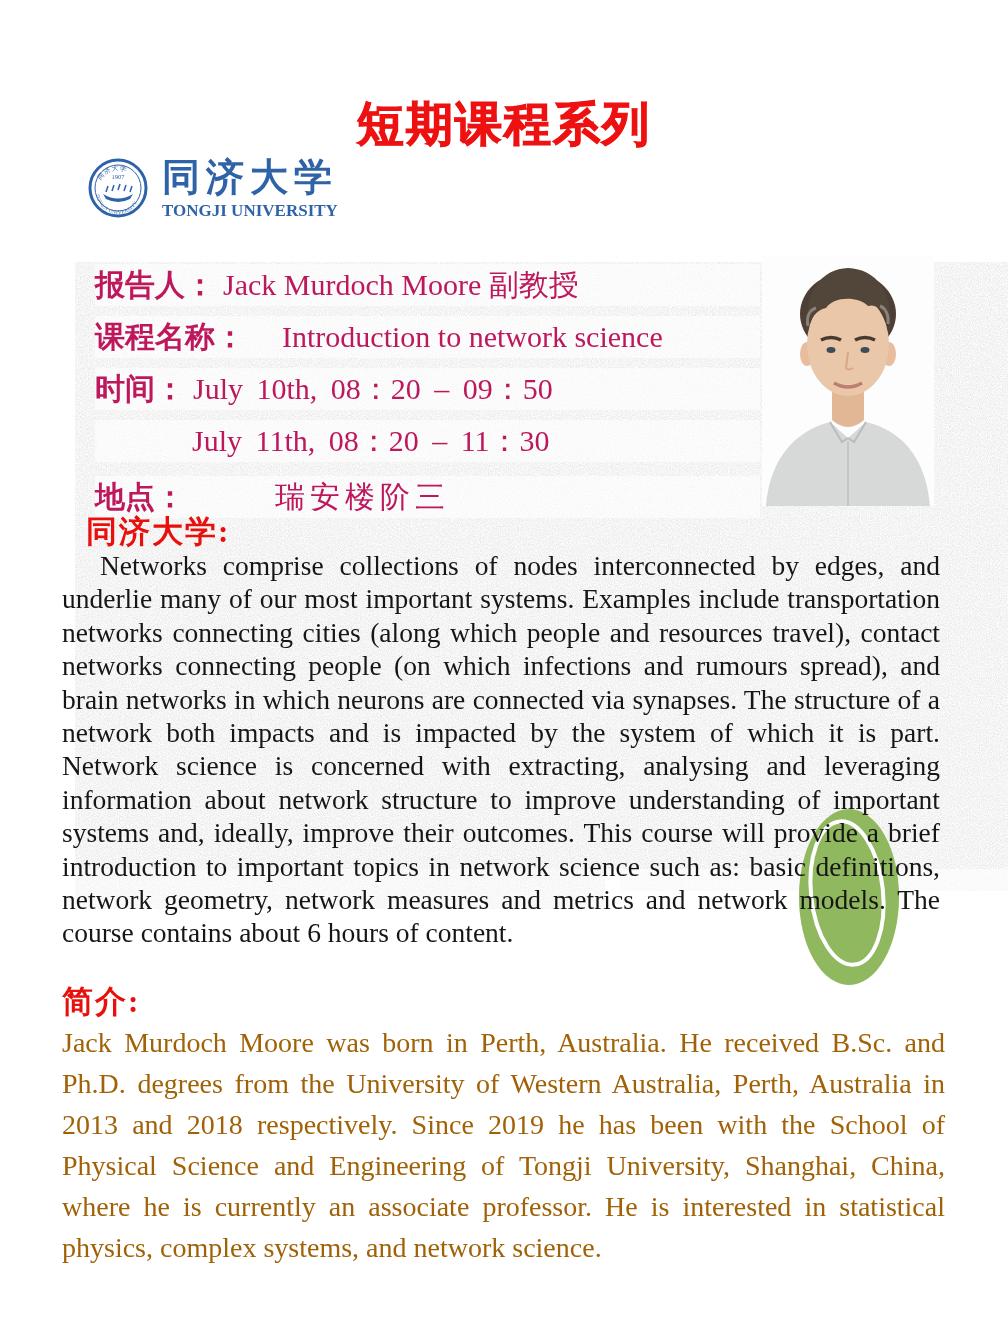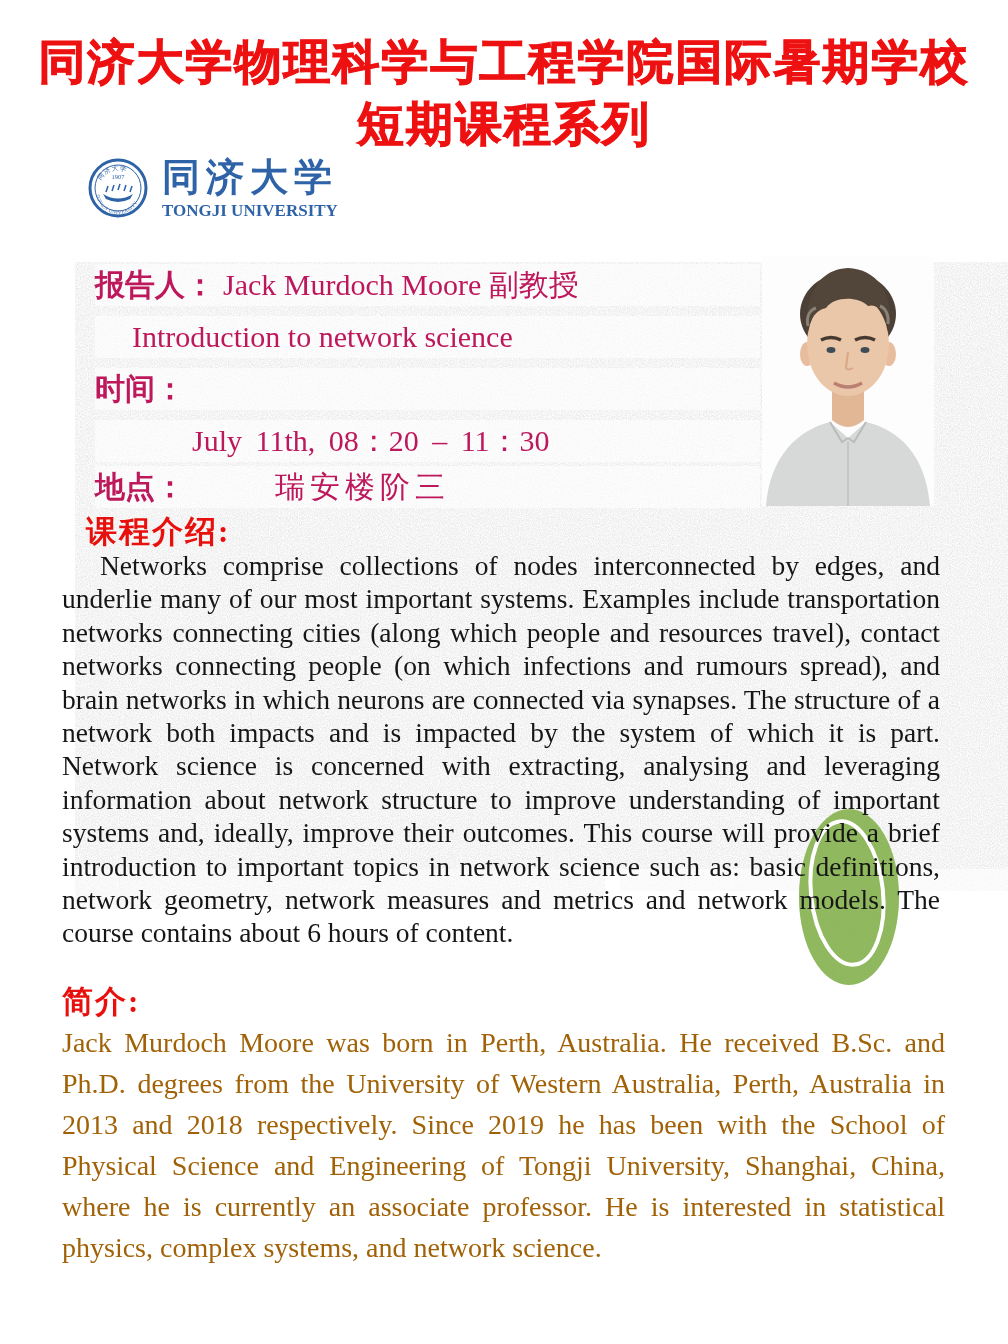--- a/index.html
+++ b/index.html
@@ -36,21 +36,21 @@
   .photo{position:absolute;left:762px;top:256px;width:172px;height:250px;z-index:2;}
   .photo svg{display:block;}
   
   .info{position:absolute;left:95px;top:264px;width:665px;z-index:2;}
   .iline{
     position:absolute;left:0;width:665px;height:42px;
     display:flex;align-items:center;
     background:rgba(255,255,255,0.6);
     color:#be185d;font-size:30px;white-space:nowrap;
   }
-  .i1{top:0;}  .i2{top:52px;}  .i3{top:104px;align-items:flex-end;}  .i4{top:156px;align-items:flex-end;}  .i5{top:202px;gap:41px;}
+  .i1{top:0;}  .i2{top:52px;}  .i3{top:104px;align-items:flex-end;}  .i4{top:156px;align-items:flex-end;}  .i5{top:212px;gap:41px;}
   .lab{font-weight:600;}
   .gap{display:inline-block;width:37px;}
   .sgap{display:inline-block;width:8px;}
   .i4 .val{margin-left:97px;}
   .time{word-spacing:6px;}
   .loc{letter-spacing:5px;}
   
   .intro-h{
     position:absolute;left:86px;top:511px;z-index:2;
     color:#e8100c;font-size:31px;font-weight:700;letter-spacing:2px;
@@ -67,21 +67,20 @@
   .bio-t{
     position:absolute;left:62px;top:1022px;width:883px;z-index:2;
     font-size:28px;line-height:41px;text-align:justify;color:#a16207;
   }
 </style>
 </head>
 <body>
 
 <div class="page">
 
-  <h1 class="title l1">同济大学物理科学与工程学院国际暑期学校</h1>
   <h1 class="title l2">短期课程系列</h1>
 
   <div class="logo">
     <svg class="seal" viewBox="0 0 64 68">
       <circle cx="32" cy="34" r="28" fill="none" stroke="#2f63a8" stroke-width="3"></circle>
       <circle cx="32" cy="34" r="23" fill="none" stroke="#2f63a8" stroke-width="1"></circle>
       <path id="sealTopArc" d="M13,30 A20,20 0 0 1 51,30" fill="none"></path>
       <text font-size="6.5" fill="#2f63a8" letter-spacing="1">
         <textPath href="#sealTopArc" startOffset="8%">同济大学</textPath>
       </text>
@@ -153,36 +152,38 @@
     </svg>
   </div>
 
   <div class="info">
     <div class="iline i1">
       <span class="lab">报告人：</span>
         <span class="sgap"></span>
       <span class="val">Jack Murdoch Moore 副教授</span>
     </div>
     <div class="iline i2">
+      <span class="lab">课程名称：</span>
         <span class="gap"></span>
       <span class="val">Introduction to network science</span>
     </div>
     <div class="iline i3">
       <span class="lab">时间：</span>
         <span class="sgap"></span>
+      <span class="val time">July 10th, 08：20 – 09：50</span>
     </div>
     <div class="iline i4">
       <span class="val time">July 11th, 08：20 – 11：30</span>
     </div>
     <div class="iline i5">
       <span class="lab">地点：</span>
         <span class="sgap"></span>
       <span class="val loc">瑞安楼阶三</span>
     </div>
   </div>
 
-  <div class="intro-h">课程介绍:</div>
+  <div class="intro-h">同济大学:</div>
   <div class="intro-t">Networks comprise collections of nodes interconnected by edges, and underlie many of our most important systems. Examples include transportation networks connecting cities (along which people and resources travel), contact networks connecting people (on which infections and rumours spread), and brain networks in which neurons are connected via synapses. The structure of a network both impacts and is impacted by the system of which it is part. Network science is concerned with extracting, analysing and leveraging information about network structure to improve understanding of important systems and, ideally, improve their outcomes. This course will provide a brief introduction to important topics in network science such as: basic definitions, network geometry, network measures and metrics and network models. The course contains about 6 hours of content.</div>
 
   <div class="bio-h">简介:</div>
   <div class="bio-t">Jack Murdoch Moore was born in Perth, Australia. He received B.Sc. and Ph.D. degrees from the University of Western Australia, Perth, Australia in 2013 and 2018 respectively. Since 2019 he has been with the School of Physical Science and Engineering of Tongji University, Shanghai, China, where he is currently an associate professor. He is interested in statistical physics, complex systems, and network science.</div>
 
 </div>
 
 </body></html>

